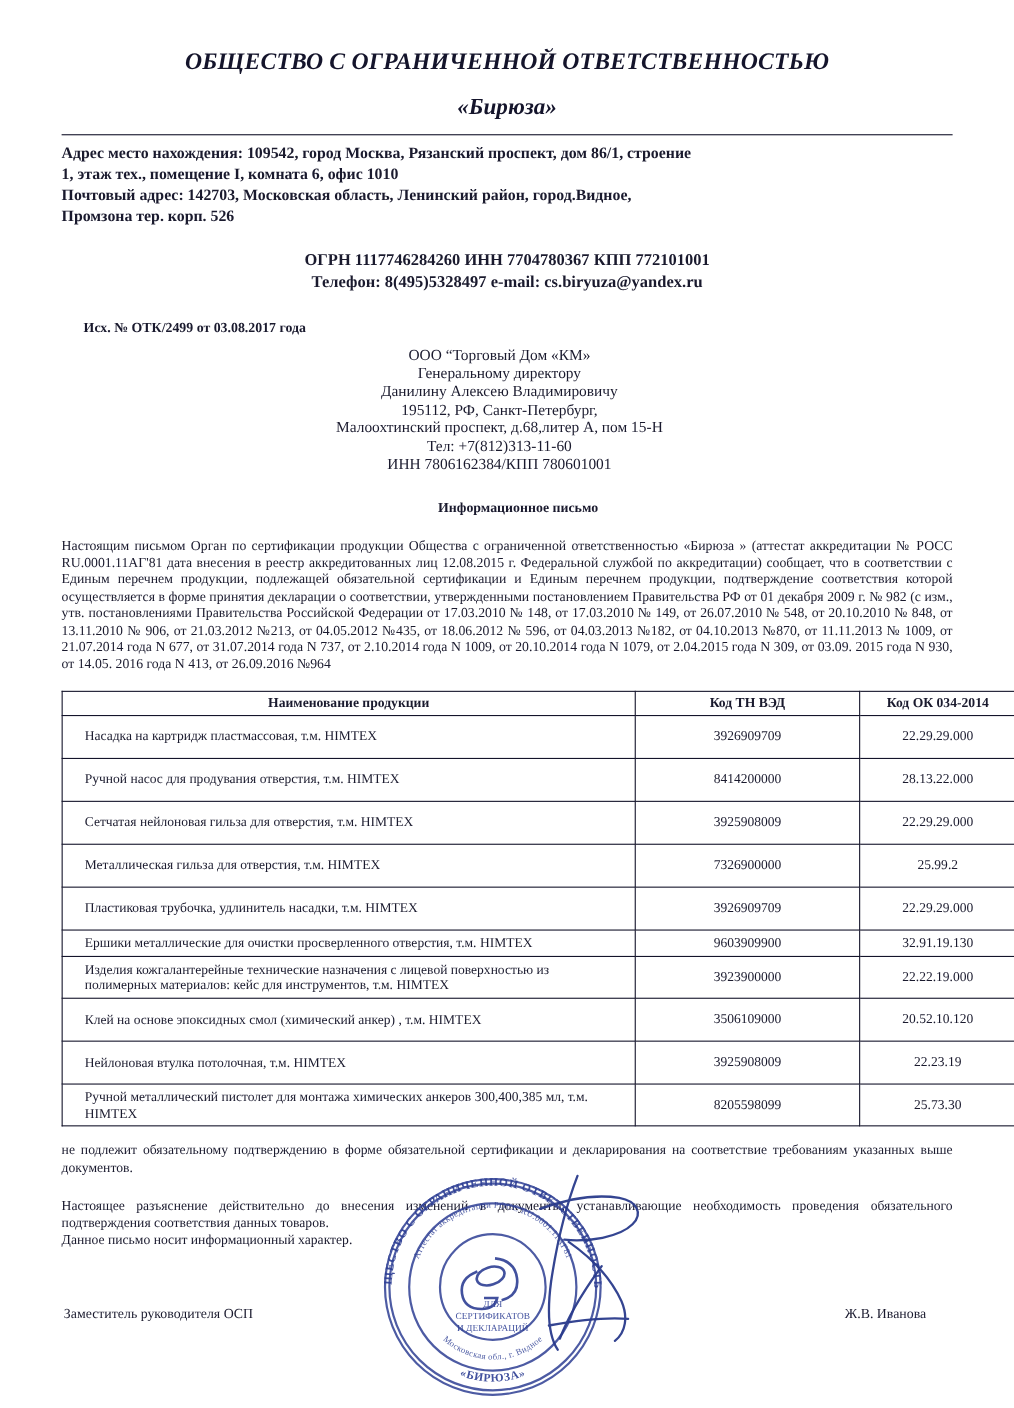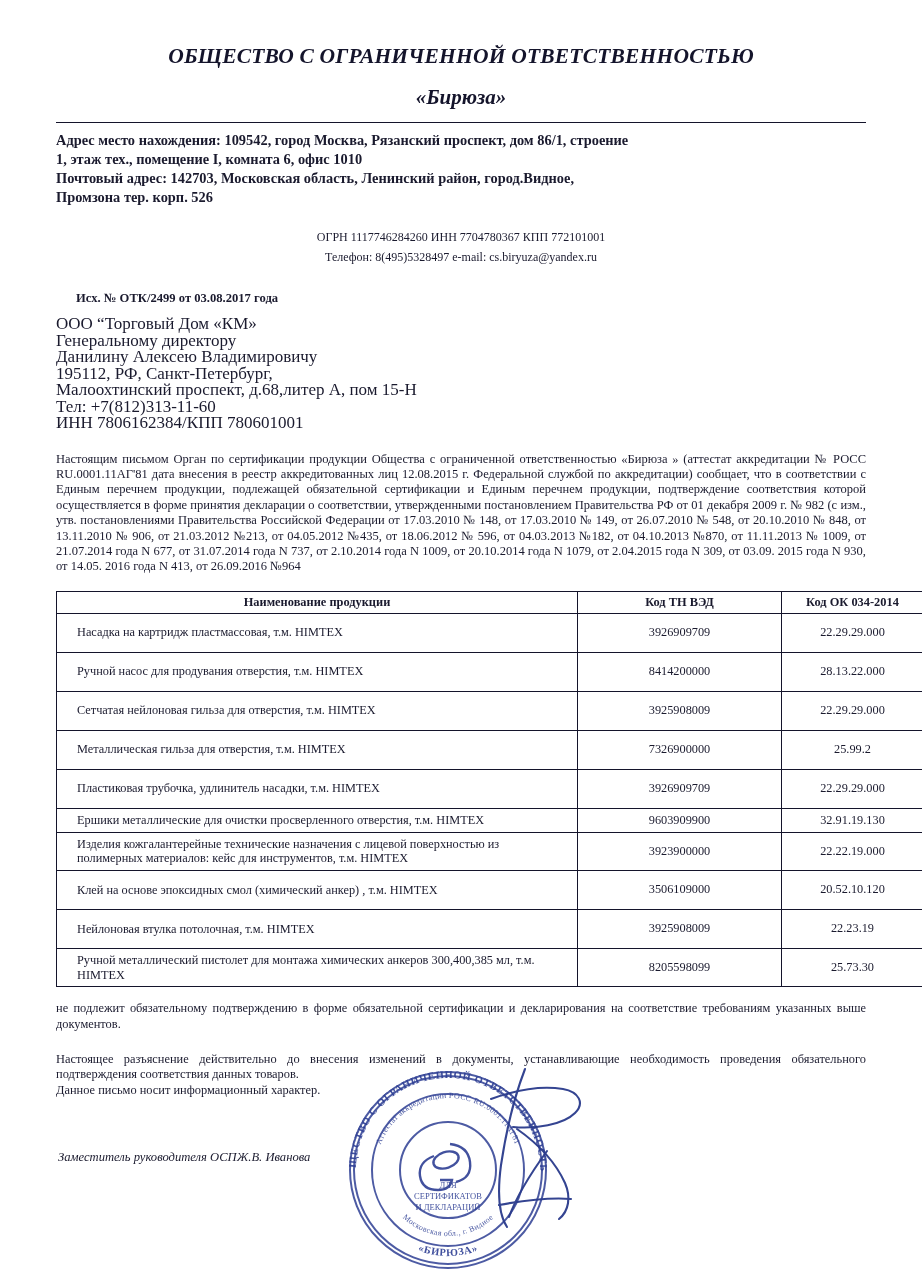--- a/index.html
+++ b/index.html
@@ -51,37 +51,37 @@
     border-top: 1.6px solid #14142b;
     margin: 12px 0 8px 0;
   }
   .addr {
     font-weight: bold;
     font-size: 14.4px;
     line-height: 19px;
   }
   .reg {
     text-align: center;
-    font-weight: normal;
-    font-size: 12px;
+    font-weight: bold;
+    font-size: 15px;
     line-height: 20px;
     margin-top: 20px;
   }
   .outnum {
     font-weight: bold;
     font-size: 12.6px;
     margin-top: 24px;
     margin-left: 20px;
   }
 
   
   .addressee {
     margin-top: 10px;
-    text-align: left;
-    font-size: 17px;
+    text-align: center;
+    font-size: 14px;
     line-height: 16.5px;
     padding-right: 14px;
   }
 
   .doc-type {
     text-align: center;
     font-weight: bold;
     font-size: 12.6px;
     margin-top: 22px;
     padding-left: 20px;
@@ -140,22 +140,22 @@
   .after-table2 {
     margin-top: 20px;
     font-size: 12.4px;
     line-height: 15.4px;
     text-align: justify;
   }
 
   .signature-row {
     margin-top: 52px;
     display: flex;
+    justify-content: space-between;
     font-size: 12.6px;
-    font-style: italic;
   }
   .sig-left { padding-left: 2px; }
   .sig-right { padding-right: 24px; }
 
   
   .stamp-wrap {
     position: absolute;
     left: 338px;
     top: 1060px;
     width: 220px;
@@ -194,20 +194,21 @@
     <div class="addressee">
       <div>ООО “Торговый Дом «КМ»</div>
       <div>Генеральному директору</div>
       <div>Данилину Алексею Владимировичу</div>
       <div>195112, РФ, Санкт-Петербург,</div>
       <div>Малоохтинский проспект, д.68,литер А, пом 15-Н</div>
       <div>Тел: +7(812)313-11-60</div>
       <div>ИНН 7806162384/КПП 780601001</div>
     </div>
 
+    <div class="doc-type">Информационное письмо</div>
 
     <div class="body-text">
       <p>Настоящим письмом Орган по сертификации продукции Общества с ограниченной ответственностью «Бирюза » (аттестат аккредитации № РОСС RU.0001.11АГ'81 дата внесения в реестр аккредитованных лиц  12.08.2015 г. Федеральной службой по аккредитации) сообщает, что в соответствии с Единым перечнем продукции, подлежащей обязательной сертификации и Единым перечнем продукции, подтверждение соответствия которой осуществляется в форме принятия декларации о соответствии, утвержденными постановлением Правительства РФ от 01 декабря 2009 г. № 982 (с изм., утв. постановлениями Правительства Российской Федерации от 17.03.2010 № 148, от 17.03.2010 № 149, от 26.07.2010 № 548, от 20.10.2010 № 848, от 13.11.2010 № 906, от 21.03.2012 №213, от 04.05.2012 №435, от 18.06.2012 № 596, от 04.03.2013 №182, от 04.10.2013 №870, от 11.11.2013 № 1009, от 21.07.2014 года N 677,  от 31.07.2014 года N 737, от 2.10.2014 года N 1009,  от 20.10.2014 года N 1079, от 2.04.2015 года N 309, от 03.09. 2015 года N 930, от 14.05. 2016 года N 413, от 26.09.2016 №964</p>
     </div>
 
     <table class="products">
       <thead>
         <tr>
           <th>Наименование продукции</th>
           <th>Код ТН ВЭД</th>

